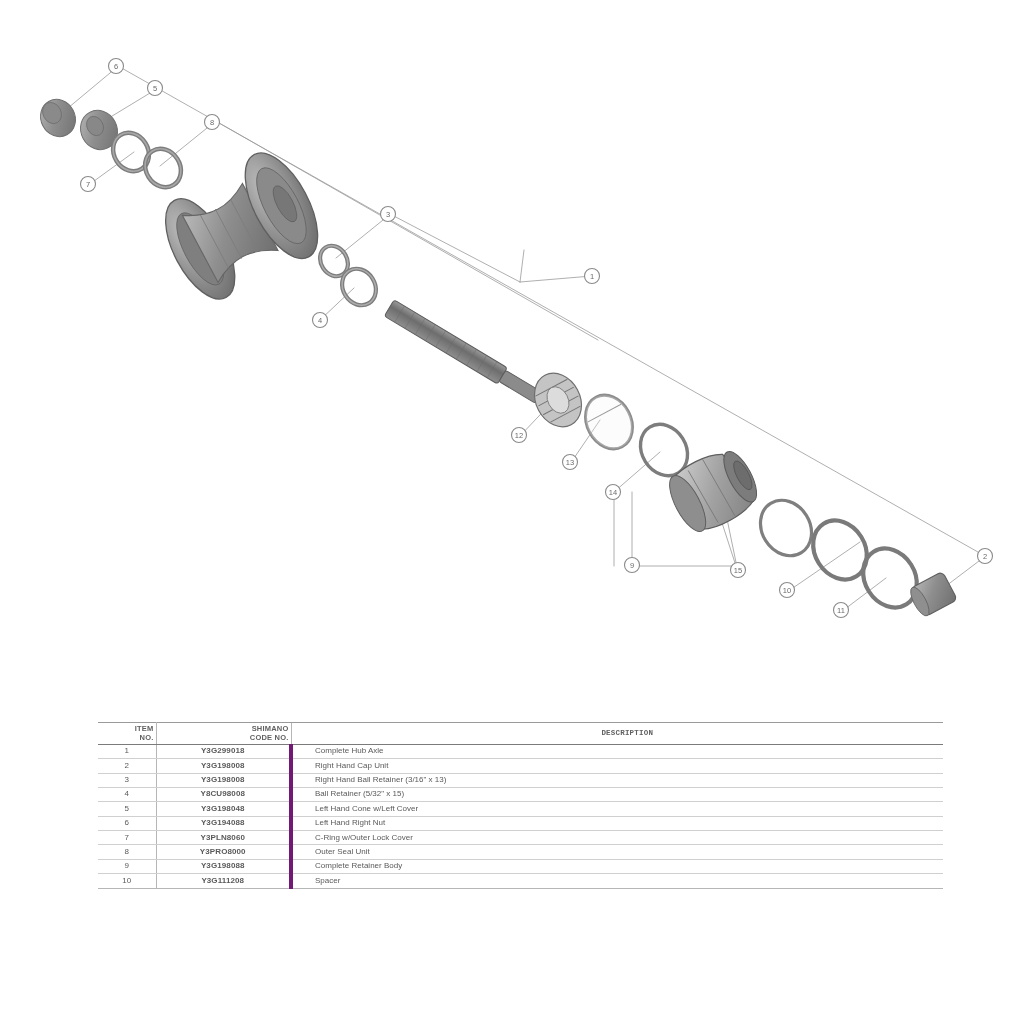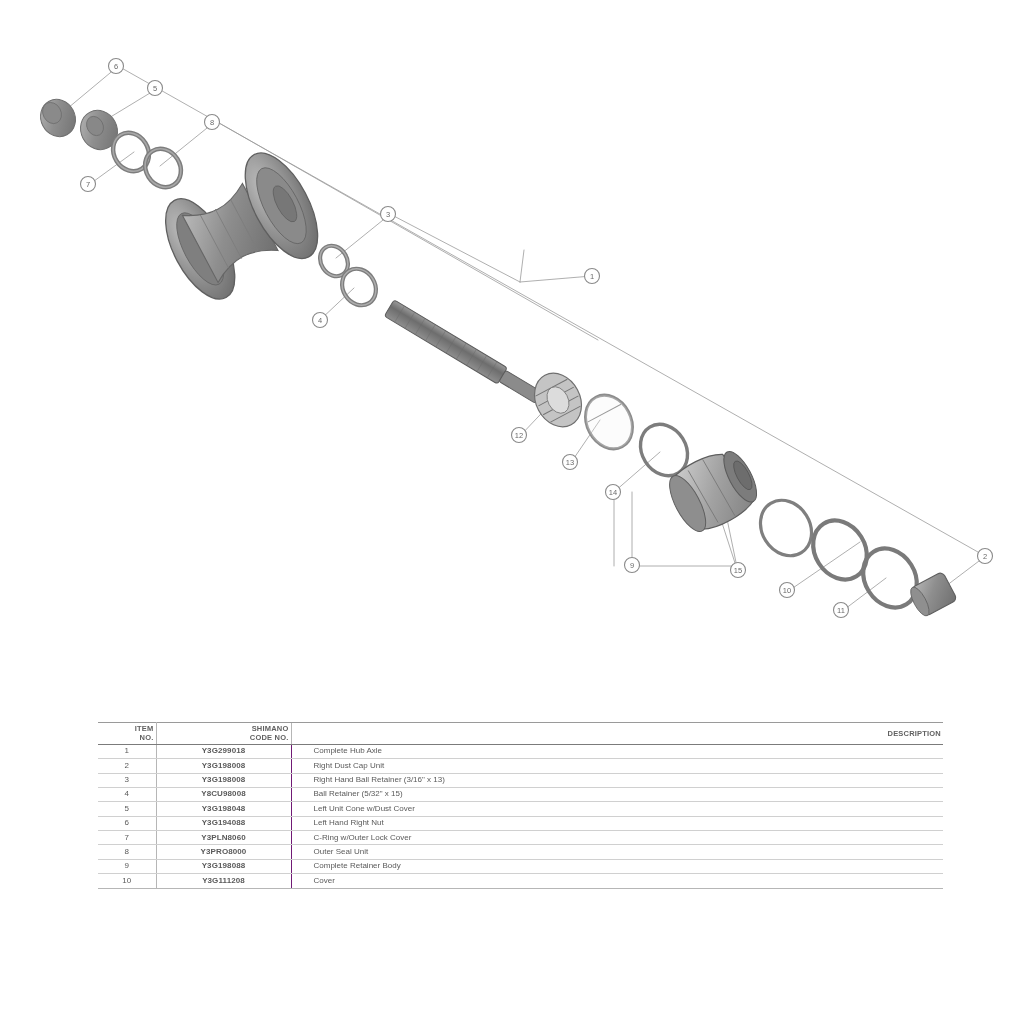--- a/index.html
+++ b/index.html
@@ -50,45 +50,46 @@
     color: #616161;
     padding: 1px 2px;
     vertical-align: bottom;
     line-height: 1.25;
     border-bottom: 1.6px solid #7b7b7b;
     border-top: 1.1px solid #9a9a9a;
   }
   table.parts thead th.th-item,
   table.parts thead th.th-code { text-align: right; }
   table.parts thead th.th-desc {
-    text-align: right;
+    text-align: center;
     padding-left: 22px;
     border-left: 1px solid #b6b6b6;
     vertical-align: middle;
+    font-family: Liberation Mono, monospace;
   }
   table.parts thead th.th-item { border-right: 1px solid #b6b6b6; }
 
   table.parts tbody td {
     font-size: 8px;
     padding: 1.5px 2px;
     line-height: 1.3;
     border-bottom: 1px solid #d0d0d0;
     color: #5a5a5a;
     white-space: nowrap;
     overflow: hidden;
   }
   table.parts tbody td.td-item {
     text-align: center;
     border-right: 1px solid #b6b6b6;
   }
   table.parts tbody td.td-code {
     text-align: center;
     font-weight: bold;
     letter-spacing: 0.1px;
-    border-right: 1px solid #701a75;
+    border-right: 4px solid #701a75;
   }
   table.parts tbody td.td-desc {
     text-align: left;
     padding-left: 22px;
   }
   table.parts tbody tr:last-child td { border-bottom: 1px solid #b6b6b6; }
 
   
   #parts-table-wrap { filter: blur(0.25px); }
   #diagram-area { filter: blur(0.15px); }
@@ -346,36 +347,36 @@
       </thead>
       <tbody id="parts-table-body">
           <tr>
             <td class="td-item">1</td>
             <td class="td-code">Y3G299018</td>
             <td class="td-desc">Complete Hub Axle</td>
           </tr>
           <tr>
             <td class="td-item">2</td>
             <td class="td-code">Y3G198008</td>
-            <td class="td-desc">Right Dust Cap Unit</td>
+            <td class="td-desc">Right Hand Cap Unit</td>
           </tr>
           <tr>
             <td class="td-item">3</td>
             <td class="td-code">Y3G198008</td>
             <td class="td-desc">Right Hand Ball Retainer (3/16" x 13)</td>
           </tr>
           <tr>
             <td class="td-item">4</td>
             <td class="td-code">Y8CU98008</td>
             <td class="td-desc">Ball Retainer (5/32" x 15)</td>
           </tr>
           <tr>
             <td class="td-item">5</td>
             <td class="td-code">Y3G198048</td>
-            <td class="td-desc">Left Unit Cone w/Dust Cover</td>
+            <td class="td-desc">Left Hand Cone w/Left Cover</td>
           </tr>
           <tr>
             <td class="td-item">6</td>
             <td class="td-code">Y3G194088</td>
             <td class="td-desc">Left Hand Right Nut</td>
           </tr>
           <tr>
             <td class="td-item">7</td>
             <td class="td-code">Y3PLN8060</td>
             <td class="td-desc">C-Ring w/Outer Lock Cover</td>
@@ -386,19 +387,19 @@
             <td class="td-desc">Outer Seal Unit</td>
           </tr>
           <tr>
             <td class="td-item">9</td>
             <td class="td-code">Y3G198088</td>
             <td class="td-desc">Complete Retainer Body</td>
           </tr>
           <tr>
             <td class="td-item">10</td>
             <td class="td-code">Y3G111208</td>
-            <td class="td-desc">Cover</td>
+            <td class="td-desc">Spacer</td>
           </tr>
         </tbody>
     </table>
   </div>
 
 </div>
 
 </body></html>

